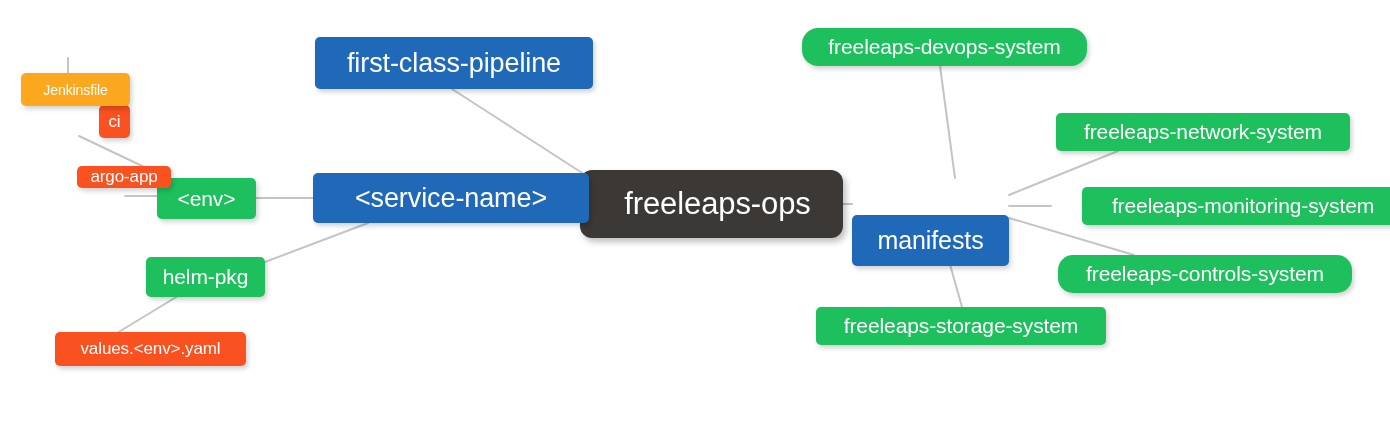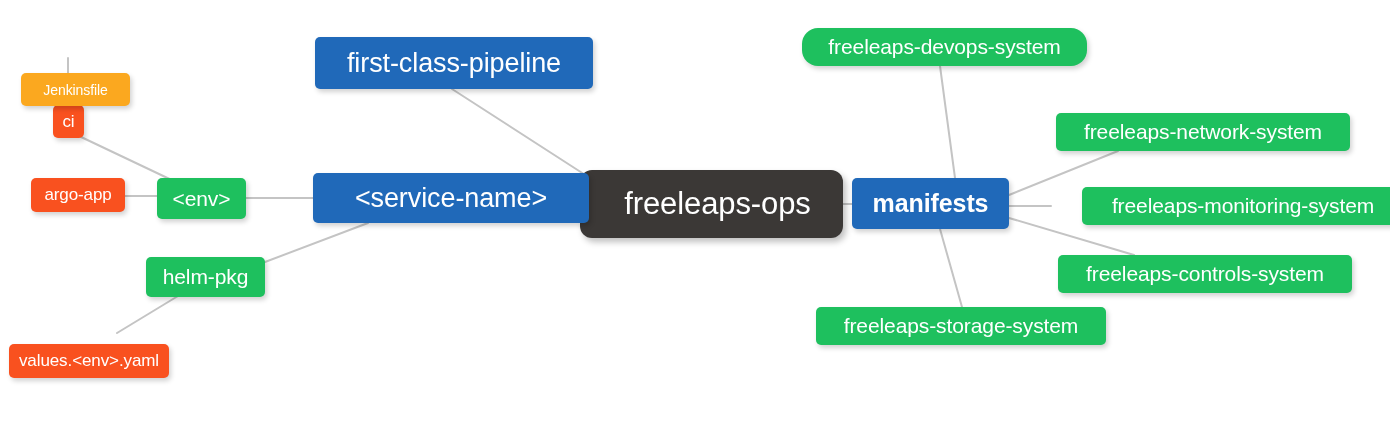--- a/index.html
+++ b/index.html
@@ -47,23 +47,23 @@
     box-shadow: 3px 4px 6px rgba(0,0,0,0.25);
     padding-left: 12px;
   }
   .node.blue   { background: #2069b9; }
   .node.green  { background: #1ec05e; }
   .node.orange { background: #fba81f; }
   .node.red    { background: #f9511f; }
 
   .sz-root  { font-size: 31px; font-weight: 400; }
   .sz-xl    { font-size: 27px; font-weight: 400; }
-  .sz-lg    { font-size: 25px; font-weight: 700; }
+  .sz-lg    { font-size: 25px; font-weight: 400; margin-top: 37px; }
   .sz-md    { font-size: 21px; font-weight: 400; }
-  .sz-sm    { font-size: 17px; font-weight: 400; }
+  .sz-sm    { font-size: 17px; font-weight: 400; margin-left: 46px; }
   .sz-xs    { font-size: 14px; font-weight: 400; }
 </style>
 </head>
 <body>
 
 <div id="canvas">
 
   <svg id="edges" viewBox="0 0 1390 421" width="1390" height="421" xmlns="http://www.w3.org/2000/svg">
       <line x1="580" y1="205" x2="563" y2="198" stroke="#c4c4c4" stroke-width="2" stroke-linecap="round"></line>
       <line x1="590" y1="178" x2="452" y2="89" stroke="#c4c4c4" stroke-width="2" stroke-linecap="round"></line>
@@ -84,51 +84,51 @@
   <div id="node-layer">
       <div class="node root sz-root" style="left: 580px; top: 170px; width: 263px; height: 68px;">
         <span>freeleaps-ops</span>
       </div>
       <div class="node blue sz-xl" style="left: 315px; top: 37px; width: 278px; height: 52px;">
         <span>first-class-pipeline</span>
       </div>
       <div class="node blue sz-xl" style="left: 313px; top: 173px; width: 276px; height: 50px;">
         <span>&lt;service-name&gt;</span>
       </div>
-      <div class="node green sz-md" style="left: 157px; top: 178px; width: 89px; height: 41px;">
+      <div class="node green sz-md" style="left: 157px; top: 178px; width: 99px; height: 41px;">
         <span>&lt;env&gt;</span>
       </div>
       <div class="node red sz-sm" style="left: 53px; top: 105px; width: 31px; height: 33px;">
         <span>ci</span>
       </div>
       <div class="node orange sz-xs" style="left: 21px; top: 25px; width: 109px; height: 33px; margin-top: 48px;">
         <span>Jenkinsfile</span>
       </div>
-      <div class="node red sz-sm" style="left: 31px; top: 178px; width: 94px; height: 34px;">
+      <div class="node red sz-sm" style="left: 31px; top: 166px; width: 94px; height: 22px;">
         <span>argo-app</span>
       </div>
       <div class="node green sz-md" style="left: 146px; top: 257px; width: 119px; height: 40px; align-items: center;">
         <span>helm-pkg</span>
       </div>
-      <div class="node red sz-sm" style="left: 9px; top: 344px; width: 160px; height: 34px;">
+      <div class="node red sz-sm" style="left: 9px; top: 332px; width: 191px; height: 34px;">
         <span>values.&lt;env&gt;.yaml</span>
       </div>
       <div class="node blue sz-lg" style="left: 852px; top: 178px; width: 157px; height: 51px;">
         <span>manifests</span>
       </div>
       <div class="node green sz-md" style="left: 802px; top: 28px; width: 285px; height: 38px; border-radius: 16px;">
         <span>freeleaps-devops-system</span>
       </div>
       <div class="node green sz-md" style="left: 1056px; top: 113px; width: 294px; height: 38px;">
         <span>freeleaps-network-system</span>
       </div>
       <div class="node green sz-md" style="left: 1082px; top: 187px; width: 322px; height: 38px;">
         <span>freeleaps-monitoring-system</span>
       </div>
-      <div class="node green sz-md" style="left: 1058px; top: 255px; width: 294px; height: 38px;">
+      <div class="node green sz-md" style="left: 1058px; top: 255px; width: 294px; height: 38px; border-radius: 15px;">
         <span>freeleaps-controls-system</span>
       </div>
       <div class="node green sz-md" style="left: 816px; top: 307px; width: 290px; height: 38px;">
         <span>freeleaps-storage-system</span>
       </div>
     </div>
 
 </div>
 
 </body></html>

